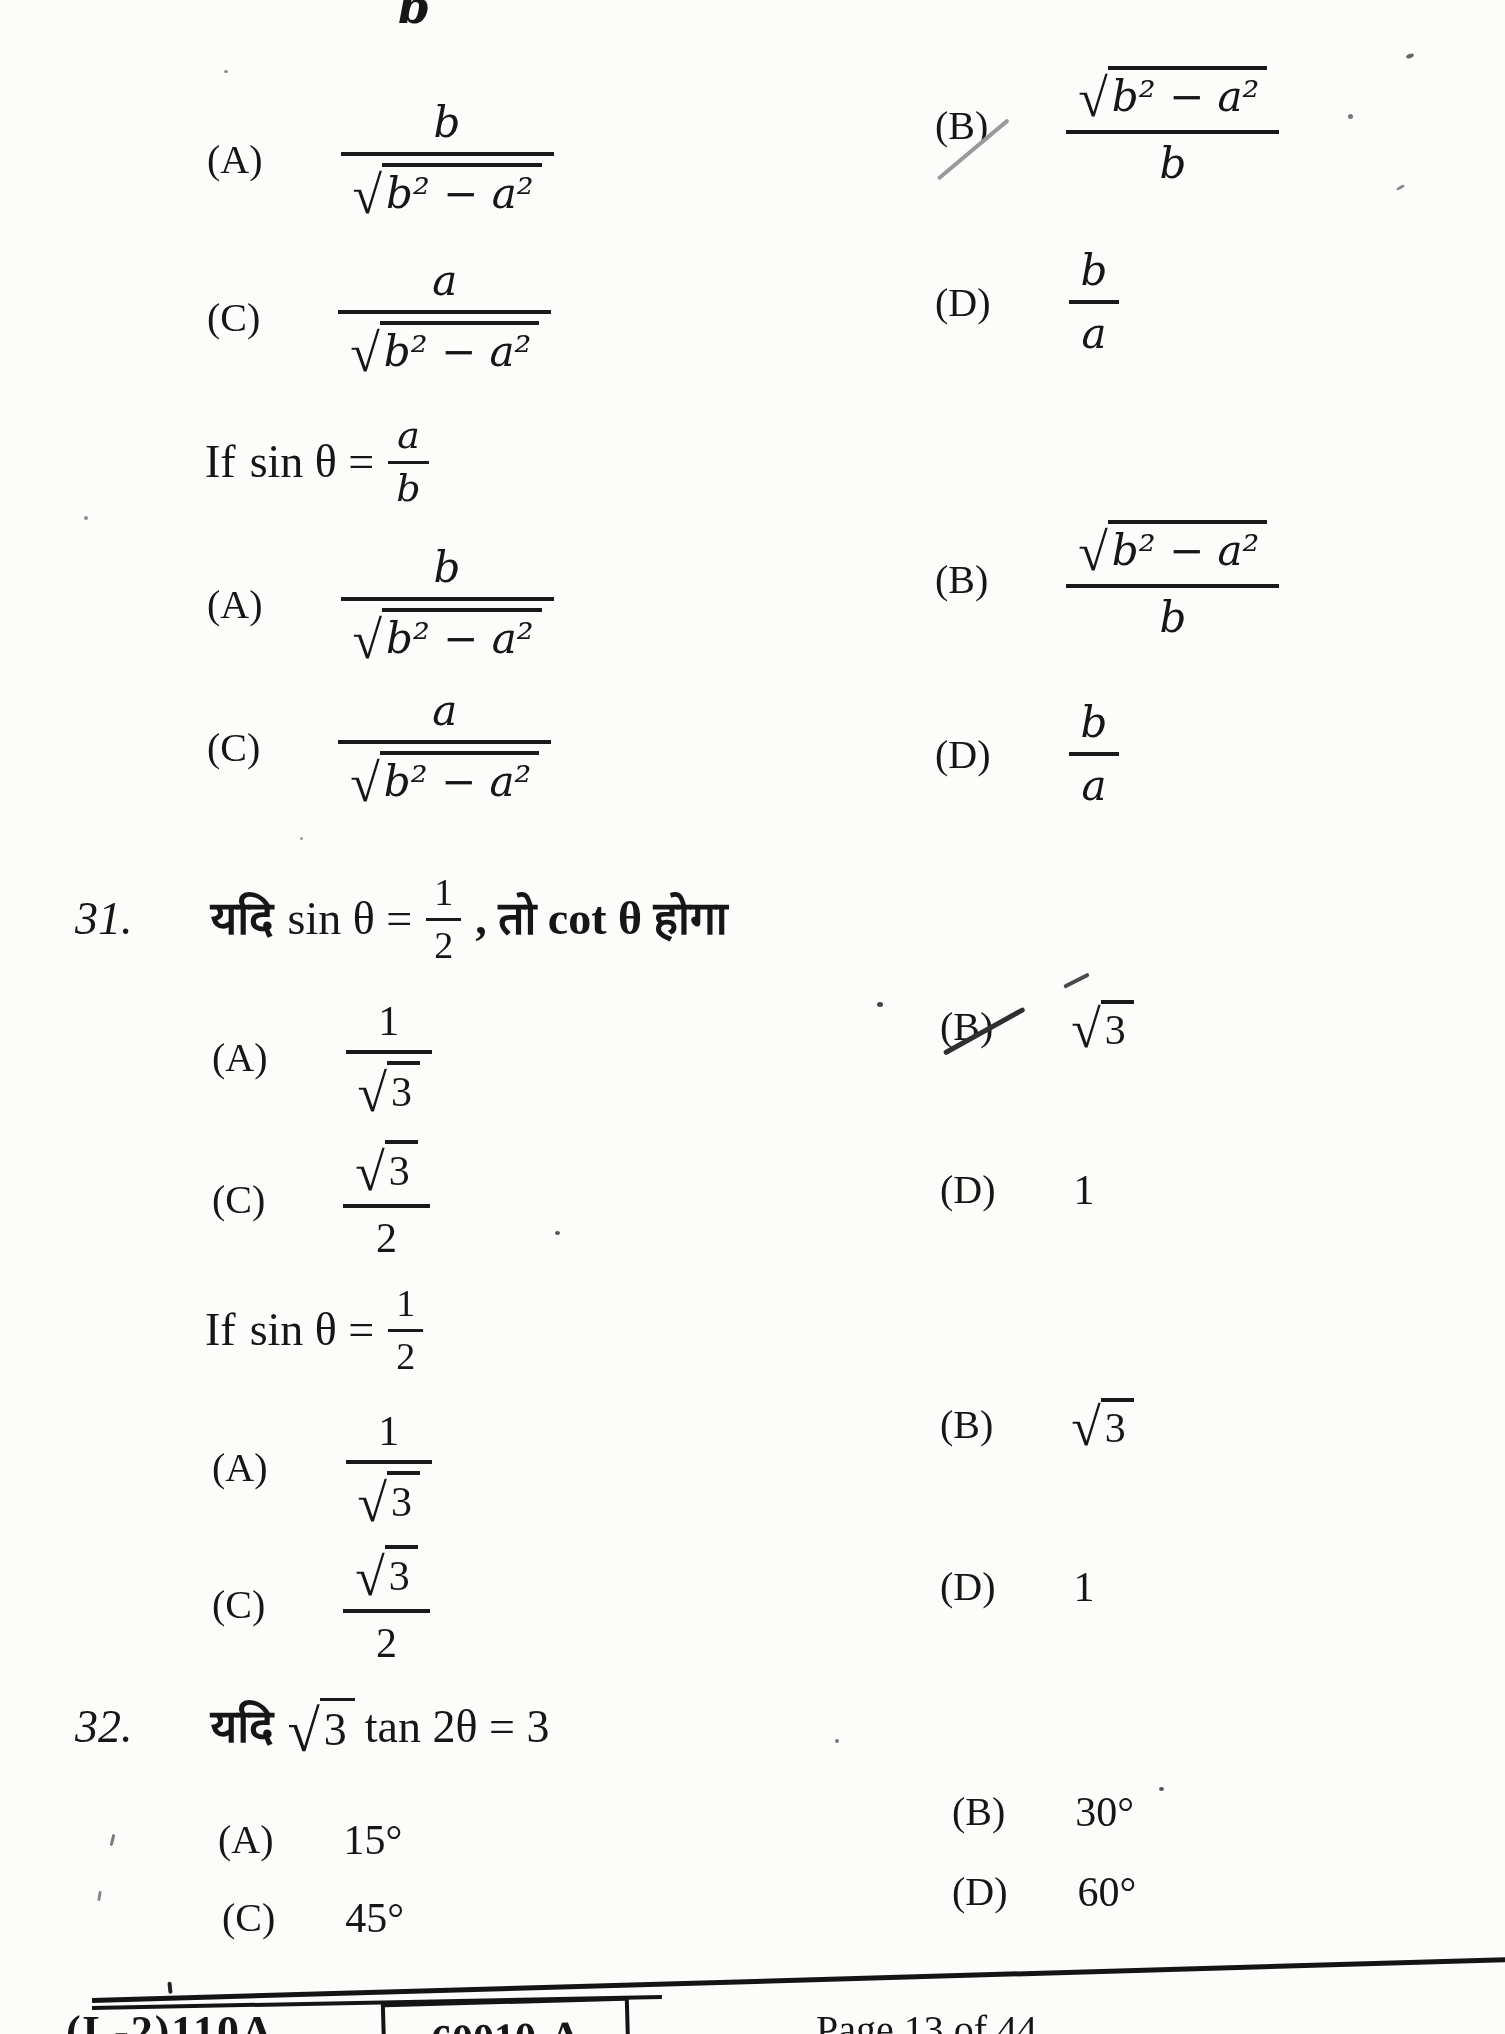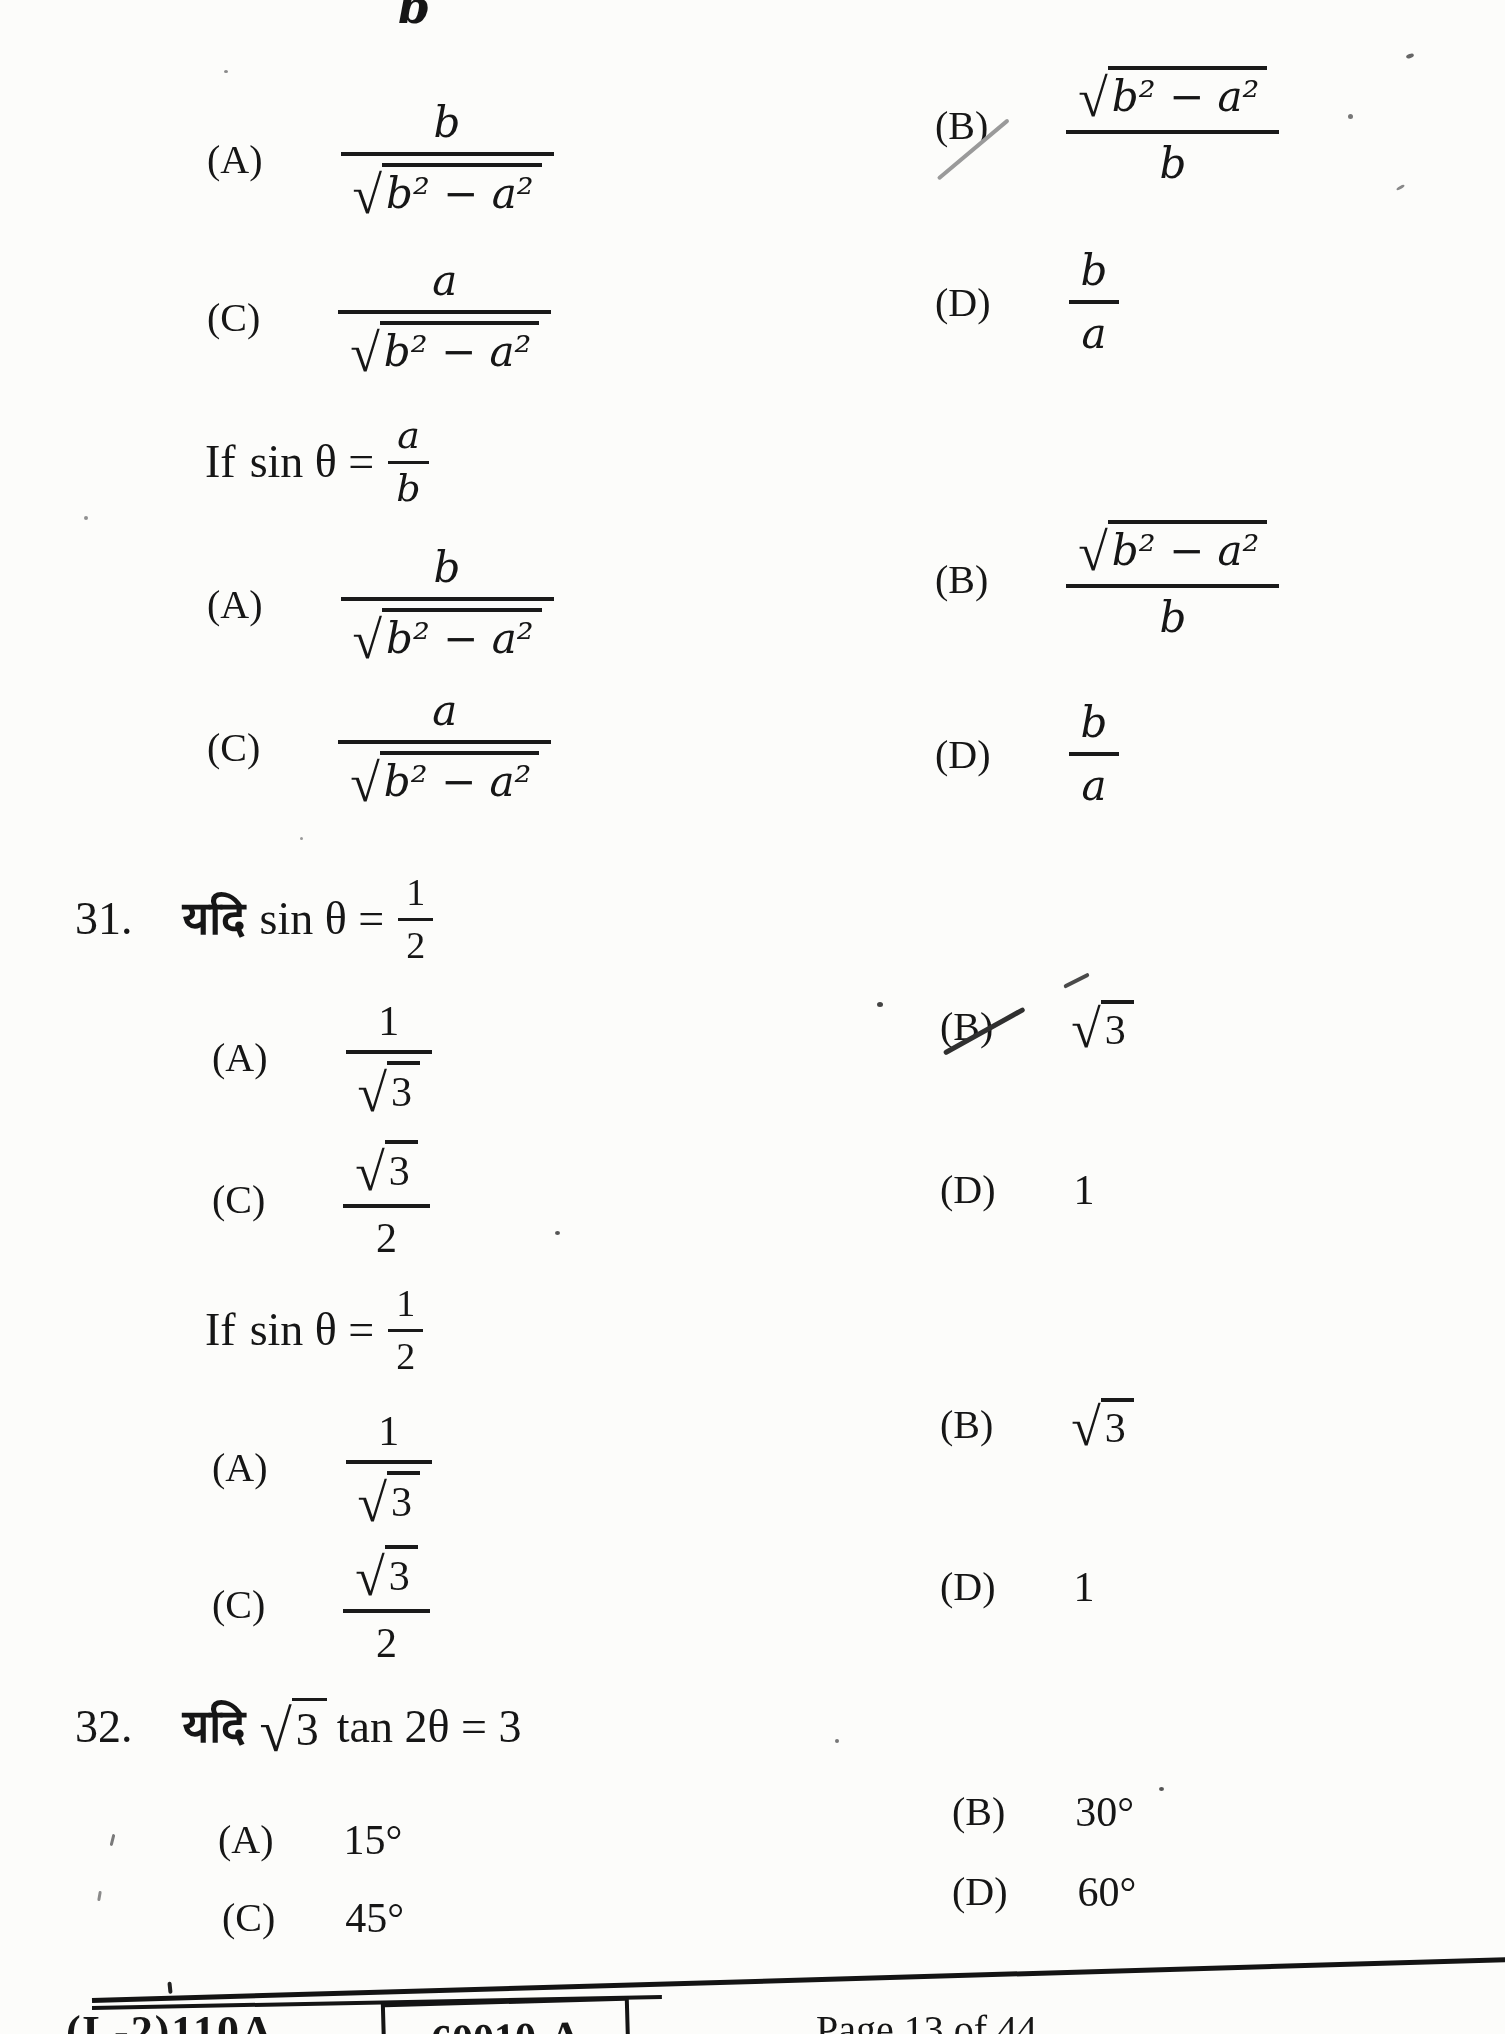--- a/index.html
+++ b/index.html
@@ -25,21 +25,21 @@
   .frac.small{font-size:38px;}
   .frac.small .num{padding:0 8px 4px;border-bottom-width:3px;}
   .frac.small .den{padding:4px 8px 0;}
   
   .sqrt{display:inline-flex;align-items:stretch;}
   .rsign{font-style:normal;font-size:1.28em;line-height:0.85;align-self:flex-end;transform:translateY(1px);}
   .radicand{border-top:4px solid #1a1a1a;padding:4px 8px 0 4px;text-align:center;}
   
   .qline{position:absolute;display:flex;align-items:center;font-size:46px;line-height:1.1;white-space:nowrap;}
   .qline>*{margin-right:14px;}
-  .qnum{margin-right:50px;}
+  .qnum{margin-right:78px;font-style:italic;}
   .hi{font-weight:700;}
   
   .mark{position:absolute;border-radius:3px;transform-origin:left center;}
   
   .speck{position:absolute;border-radius:50%;}
   
   .rule{position:absolute;background:#141414;transform-origin:left center;}
   .fcode{position:absolute;font-size:44px;font-weight:700;letter-spacing:2px;}
   .fbox{position:absolute;border:4px solid #141414;display:flex;justify-content:center;align-items:flex-start;font-size:42px;font-weight:700;transform:rotate(-1.6deg);}
   .fpage{position:absolute;font-size:40px;}
@@ -158,20 +158,21 @@
   </div>
 
   <div class="qline" style="left:75px;top:872px;">
     <span class="qnum">31.</span>
     <span class="hi">यदि</span>
     <span>sin θ =</span>
     <span class="frac small">
       <span class="num">1</span>
       <span class="den">2</span>
     </span>
+    <span class="hi">, तो cot θ होगा</span>
   </div>
 
   <div class="opt" style="left:212px;top:998px;">
     <span class="olabel">(A)</span>
     <span class="frac">
       <span class="num">1</span>
       <span class="den">
         <span class="sqrt">
             <span class="rsign">√</span>
             <span class="radicand">3</span>

